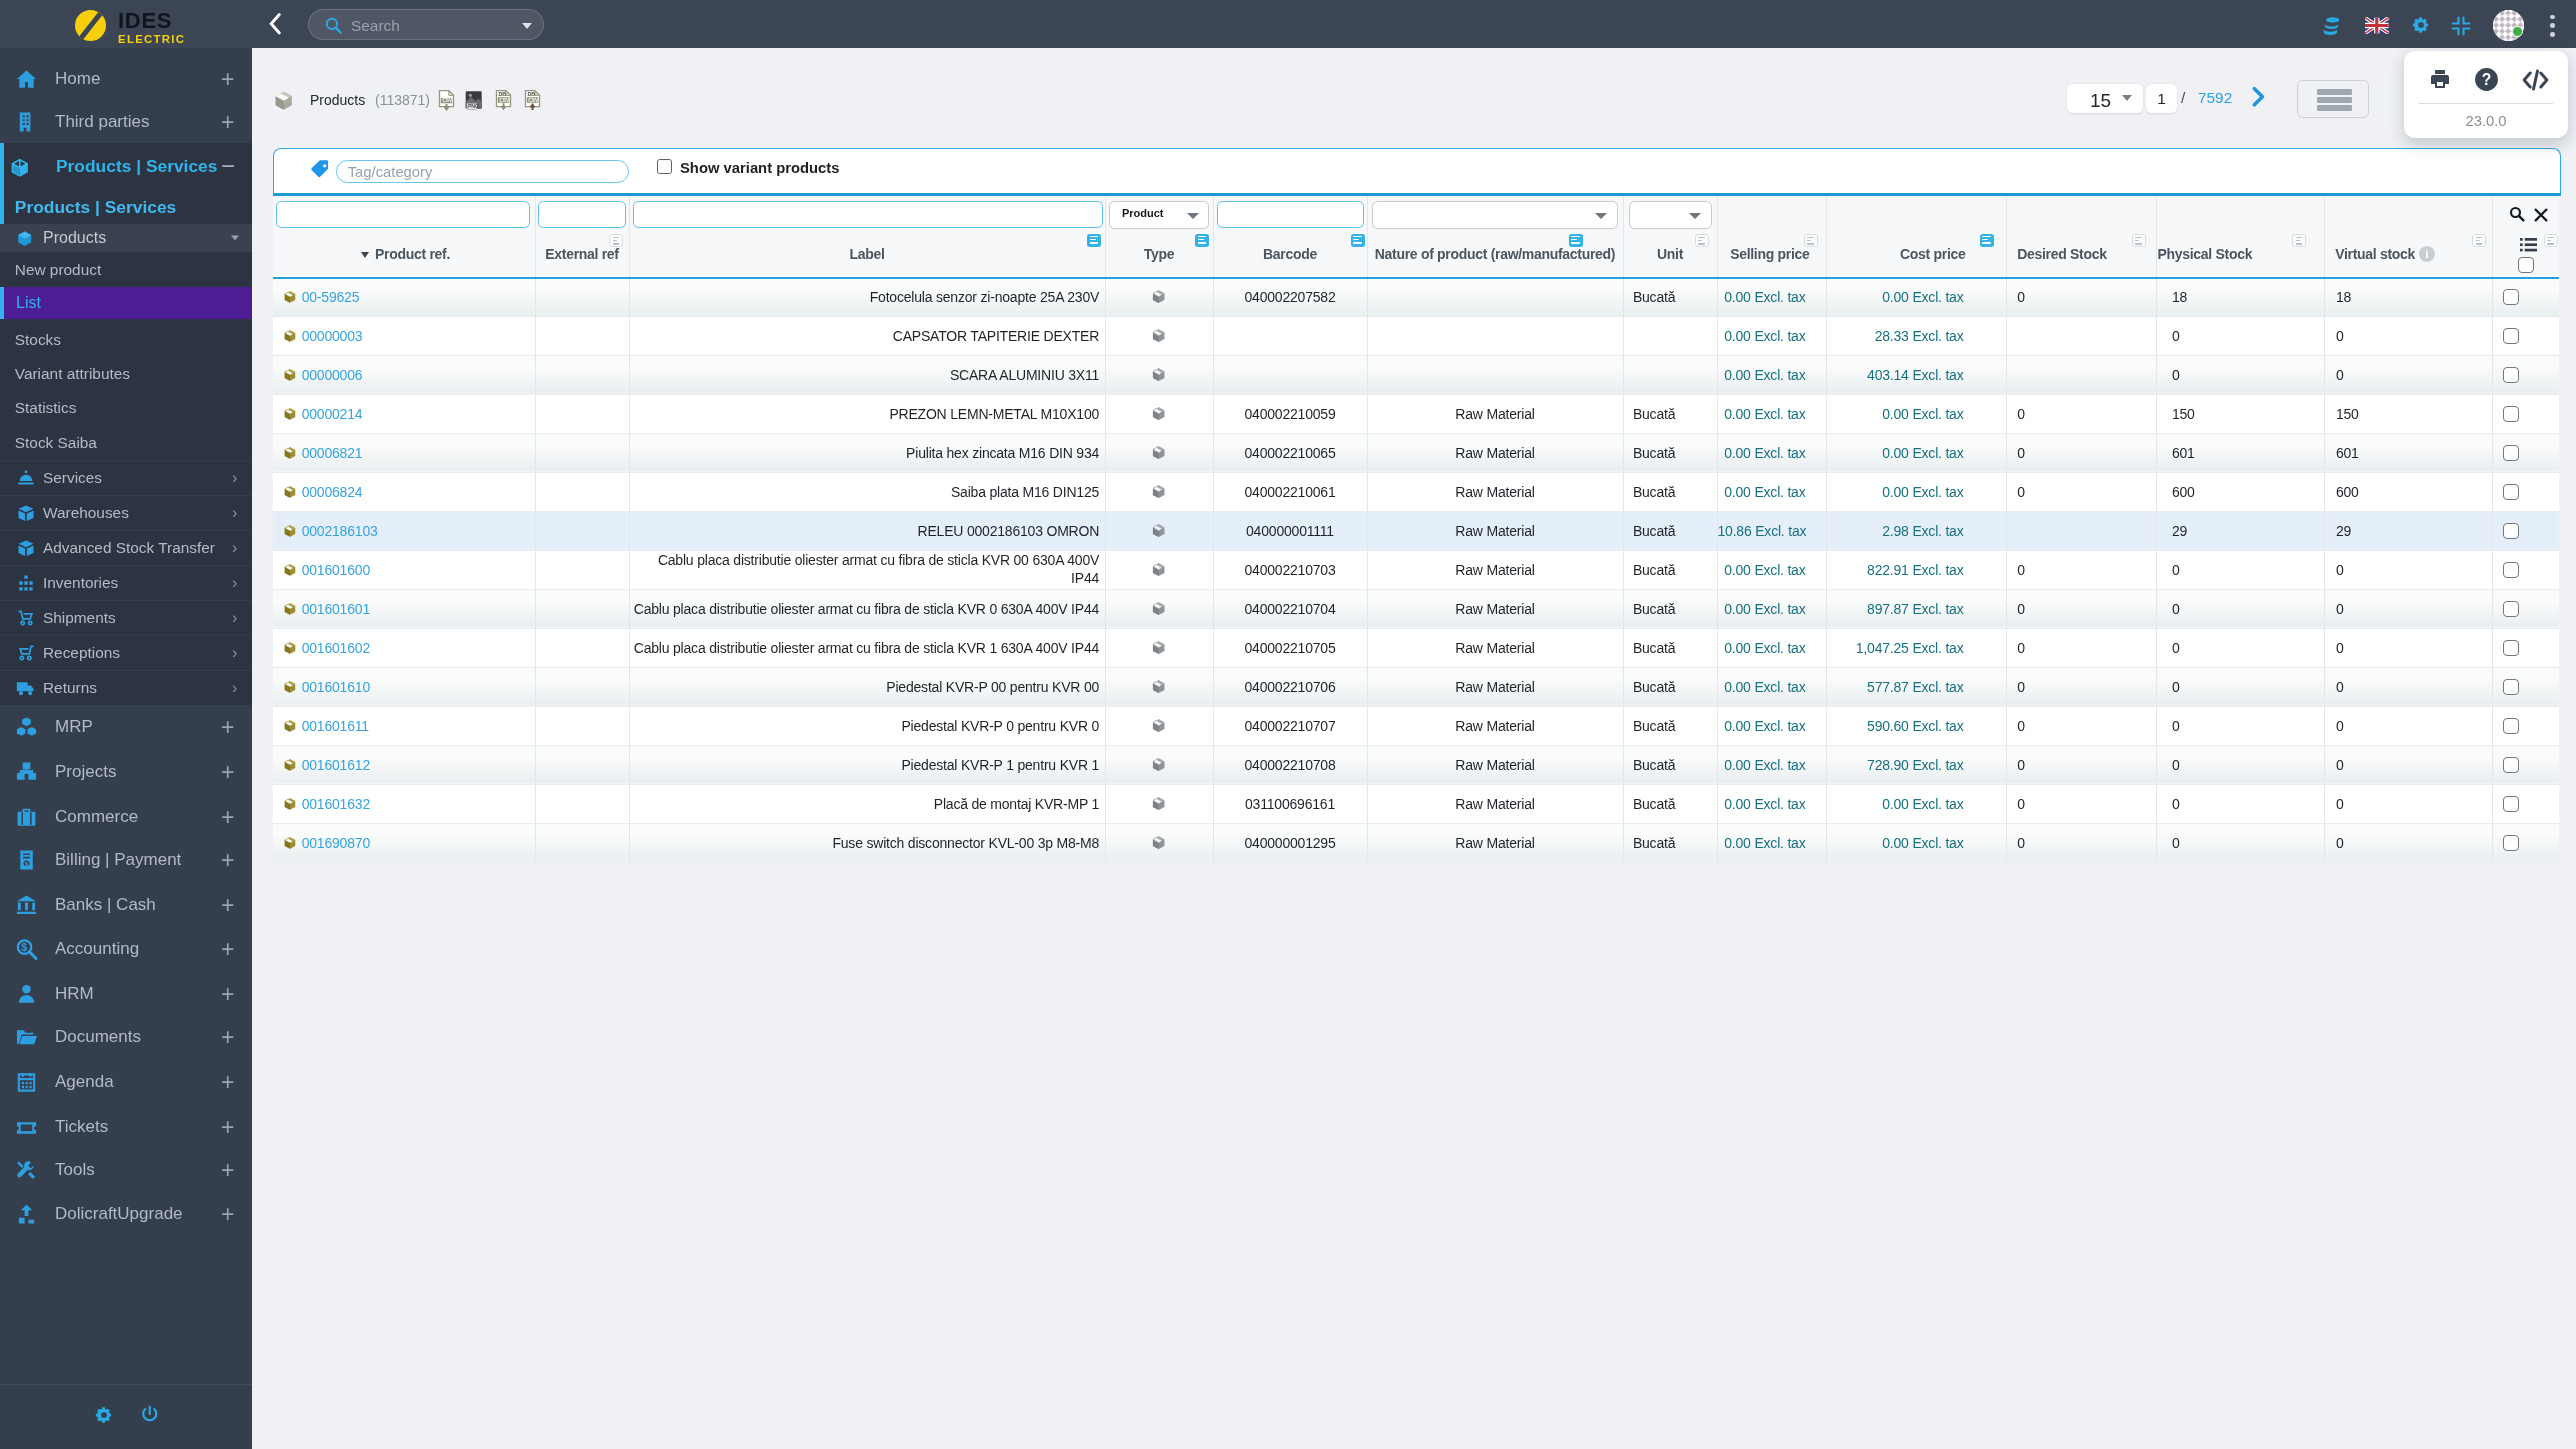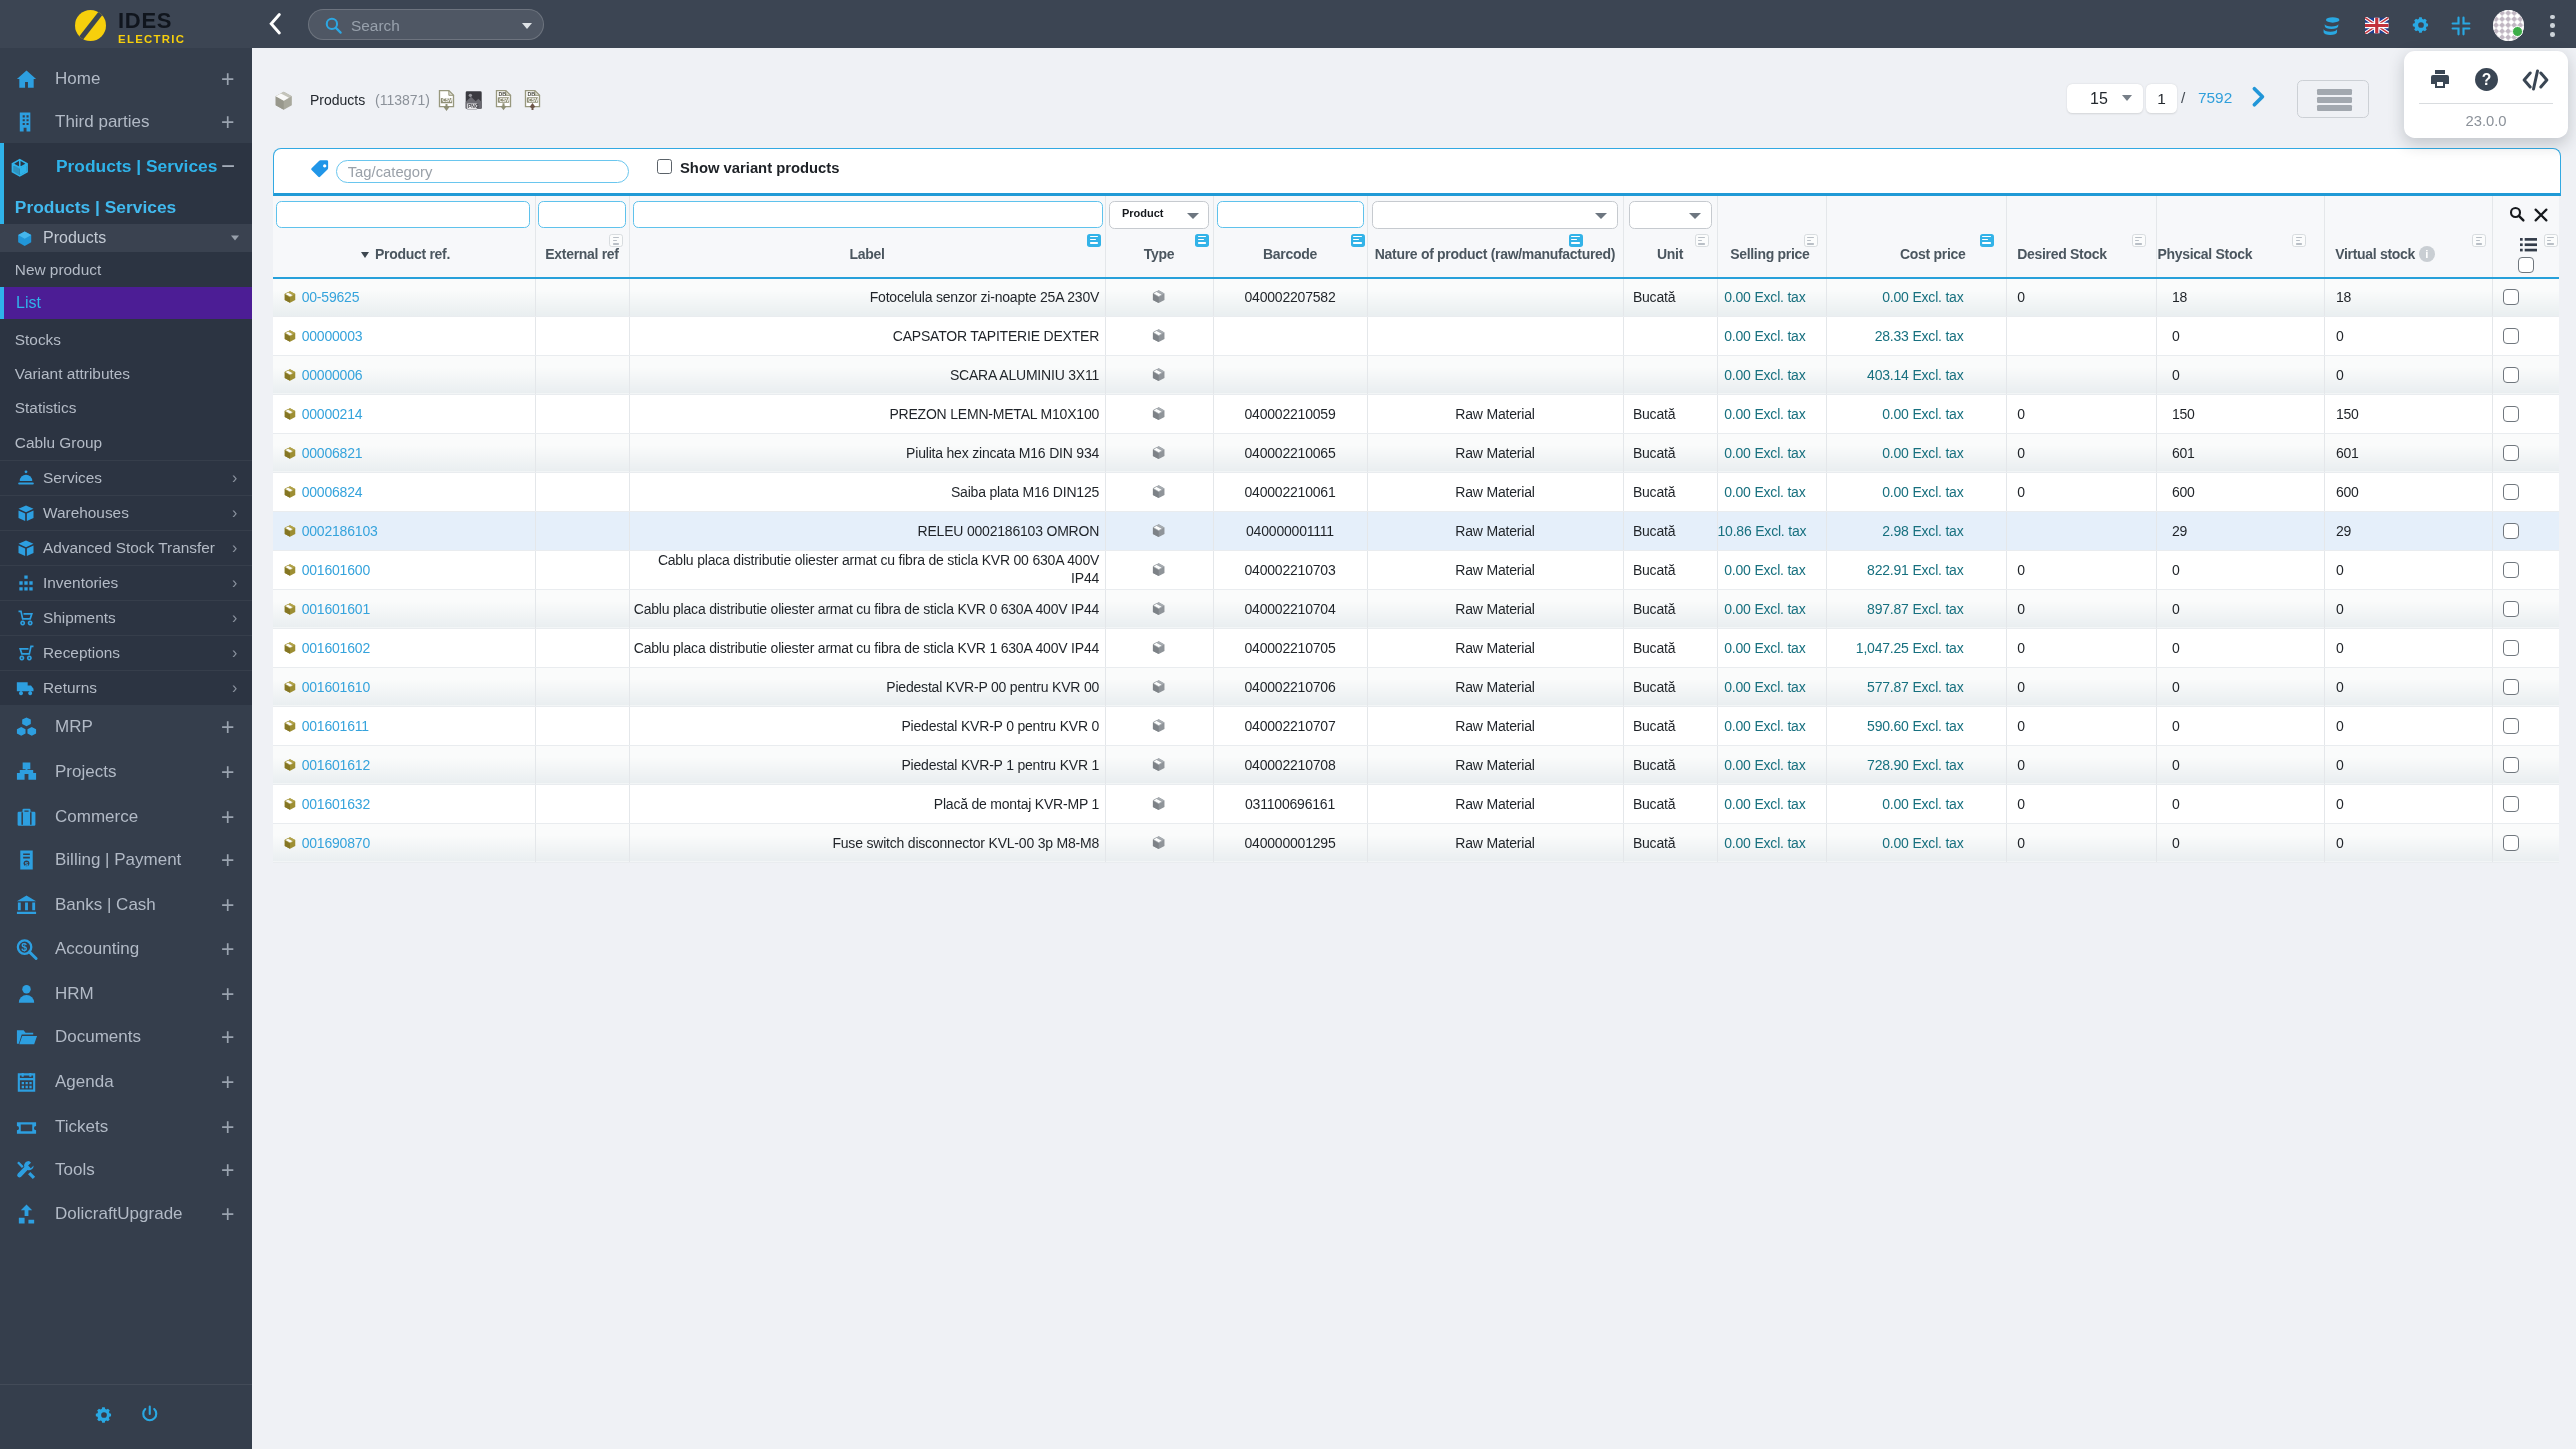--- a/index.html
+++ b/index.html
@@ -43,21 +43,21 @@
 .caret-dn { position:absolute; left:231px; top:50%; transform:translateY(-50%); width:0; height:0; border-left:5.4px solid transparent; border-right:5.4px solid transparent; border-top:6px solid #98a0ab; }
 #sbfoot { position:absolute; left:0; top:1336px; width:252px; height:65px; border-top:0.7px solid rgba(255,255,255,.07); }
 
 
 #content { position:absolute; left:252px; top:48px; width:2324px; height:1401px; background:#eff1f5; }
 #title-ic { position:absolute; left:21px; top:42px; }
 #title { position:absolute; left:58px; top:44px; font-size:14px; color:#23282e; }
 #count { position:absolute; left:123px; top:44px; font-size:14px; color:#8b9199; }
 .expic { position:absolute; top:42px; }
 #pagpill15 { position:absolute; left:1815px; top:36px; width:76px; height:29px; background:#fff; border-radius:5.4px; box-shadow:0 0.7px 2px rgba(0,0,0,.12); }
-#pagpill15 .v { position:absolute; left:23px; top:6px; font-size:16px; color:#23282e; }
+#pagpill15 .v { position:absolute; left:23px; top:6px; font-size:19px; color:#23282e; }
 #pagpill15 .c { position:absolute; right:10.7px; top:11.4px; width:0; height:0; border-left:5.4px solid transparent; border-right:5.4px solid transparent; border-top:6px solid #777f88; }
 #pagpill1 { position:absolute; left:1894px; top:36px; width:31px; height:29px; background:#fff; border-radius:5.4px; box-shadow:0 0.7px 2px rgba(0,0,0,.12); text-align:center; font-size:15.4px; color:#23282e; line-height:29px; }
 #pagslash { position:absolute; left:1929px; top:41px; font-size:15.4px; color:#434a52; }
 #pagtotal { position:absolute; left:1946px; top:41px; font-size:15.4px; color:#2f9fdb; }
 #pagnext { position:absolute; left:1999px; top:38px; }
 #listbtn { position:absolute; left:2045px; top:32px; width:72px; height:38px; border:0.7px solid #ccd0d5; border-radius:5.4px; }
 #listbtn .b { position:absolute; left:19px; width:35px; height:6px; background:#a2a8af; border-radius:1.3px; }
 #verspanel { position:absolute; left:2152px; top:3.4px; width:164px; height:87px; background:#fff; border-radius:10.7px; box-shadow:0 5.4px 16px rgba(30,40,50,.22); z-index:40; }
 #verspanel .divider { position:absolute; left:14.8px; right:14.8px; top:52px; height:0.7px; background:#d9dcdf; }
 #verspanel .ver { position:absolute; left:0; top:62px; width:100%; text-align:center; font-size:14.8px; color:#8b9199; }
@@ -203,21 +203,21 @@
       <div style="position:absolute;left:43px;top:50%;transform:translateY(-50%);font-size:16px;font-weight:500;color:#c3cad4;">Products</div>
       <div class="caret-dn" style="border-left-width:4.7px;border-right-width:4.7px;border-top-width:5.4px;"></div>
     </div>
     <div class="subitem" style="top:127px;">New product</div>
     <div id="listrow">
         <div style="position:absolute;left:12px;top:50%;transform:translateY(-50%);font-size:16px;font-weight:500;color:#2fb3ea;">List</div>
       </div>
     <div class="subitem" style="top:197px;">Stocks</div>
     <div class="subitem" style="top:231px;">Variant attributes</div>
     <div class="subitem" style="top:265px;">Statistics</div>
-    <div class="subitem" style="top:300px;">Cablu Group</div>
+    <div class="subitem" style="top:300px;">Stock Saiba</div>
     <div class="iconrow" style="top:317px;">
       <svg class="ic" viewBox="0 0 24 24" fill="#2d9fe0">
           <circle cx="12" cy="4.6" r="1.7"></circle>
           <path d="M4.5 15.5 a7.5 7.5 0 0 1 15 0 Z"></path>
           <rect x="2.6" y="17.3" width="18.8" height="2.6" rx="1.2"></rect>
         </svg>
       <div class="tx">Services</div>
         <div class="car">›</div>
     </div>
     <div class="iconrow" style="top:352px;">

